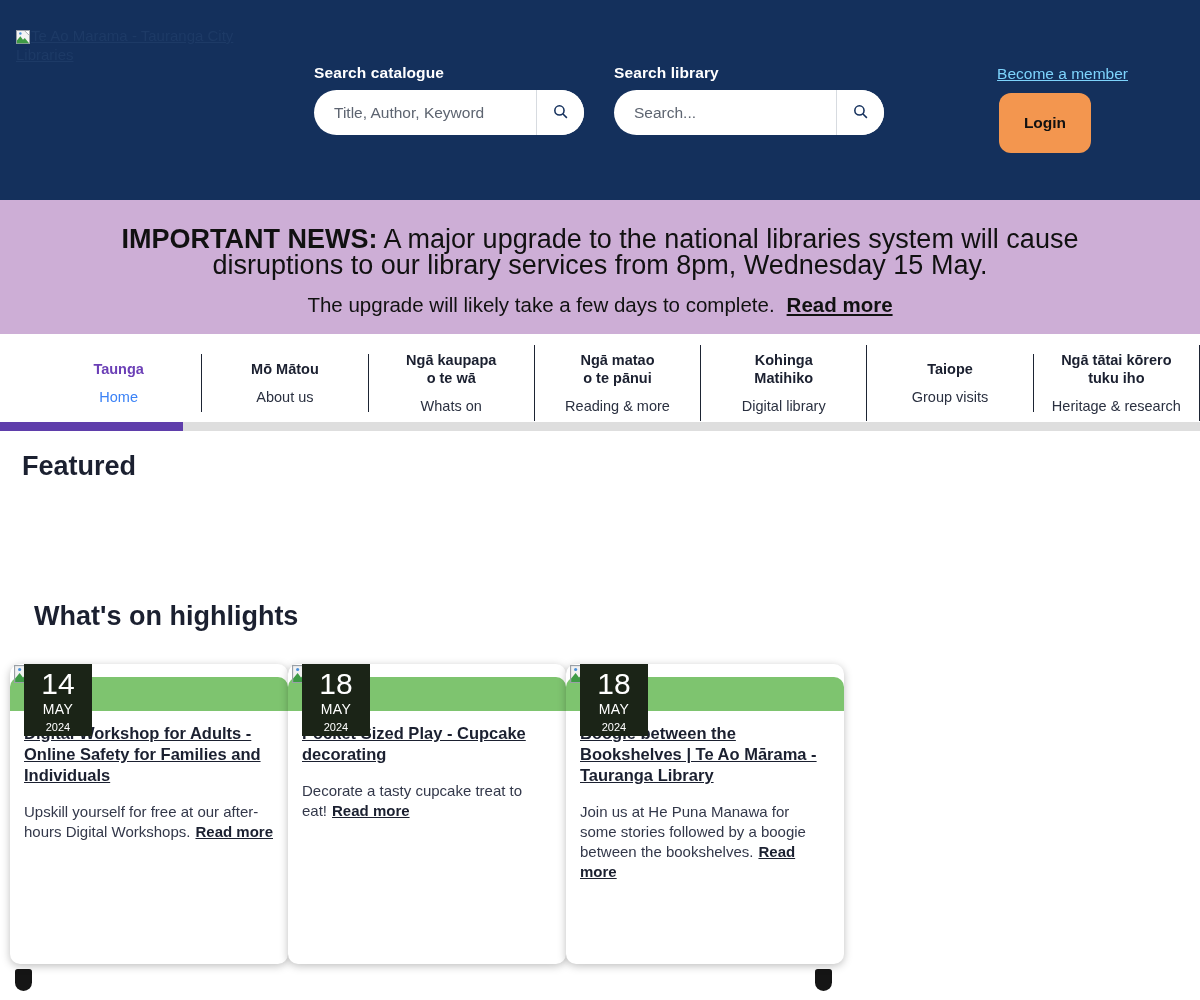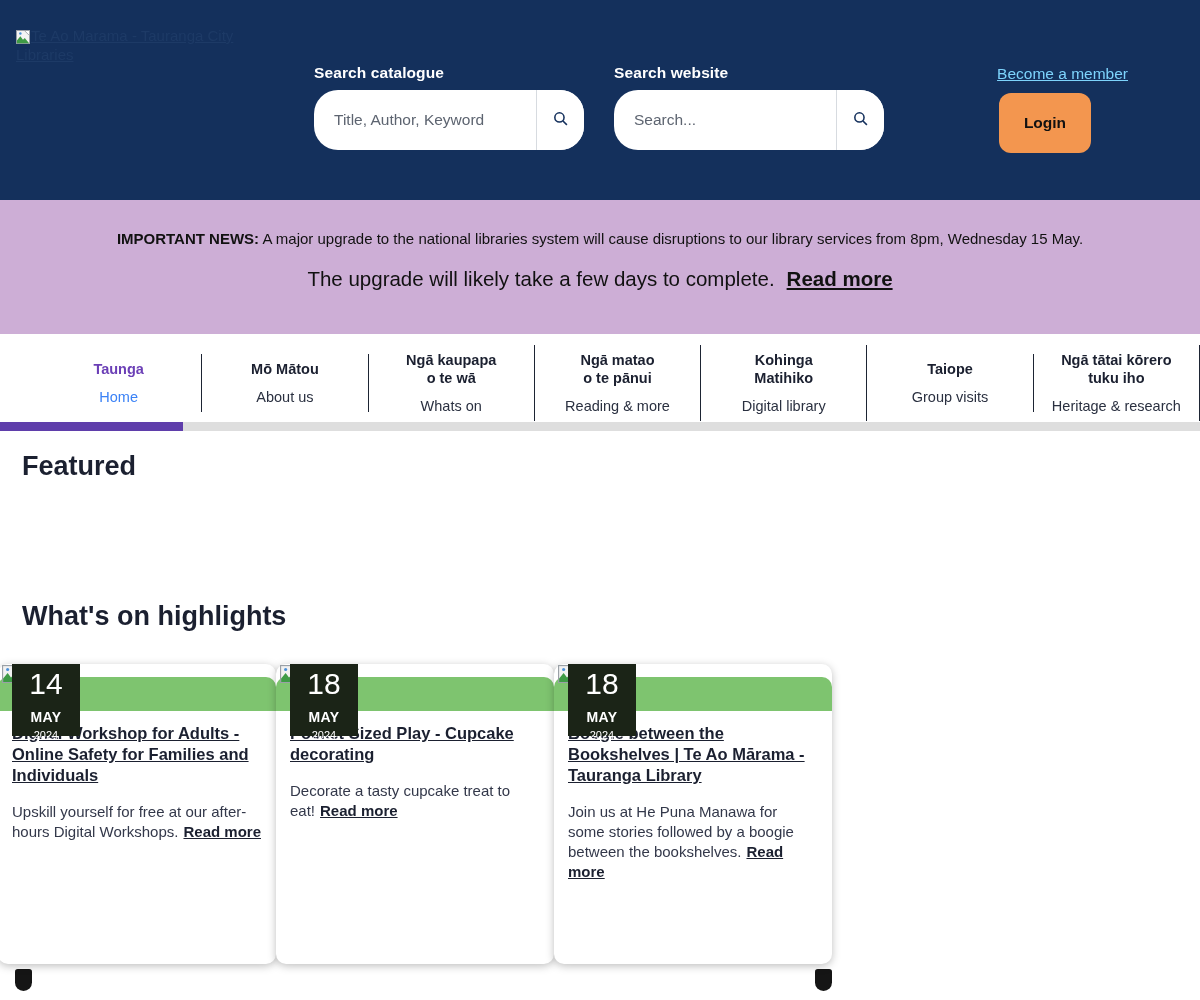--- a/index.html
+++ b/index.html
@@ -37,21 +37,21 @@
   .search-group.catalogue { left: 314px; }
   .search-group.website   { left: 614px; }
   .search-label {
     color: #ffffff;
     font-size: 15.5px;
     font-weight: 700;
     letter-spacing: .1px;
     margin-bottom: 8px;
   }
   .search-box {
-    width: 270px; height: 60px;
+    width: 270px; height: 45px;
     background: #ffffff;
     border-radius: 24px;
     display: flex;
     align-items: stretch;
     overflow: hidden;
   }
   .search-box input {
     flex: 1;
     border: none;
     outline: none;
@@ -94,21 +94,21 @@
 
   
   .alert-banner {
     height: 134px;
     background: #cdaed6;
     padding: 26px 60px 0 60px;
     text-align: center;
     color: #111111;
   }
   .alert-line1 {
-    font-size: 15px;
+    font-size: 27px;
     line-height: 26px;
     font-weight: 400;
   }
   .alert-line1 b { font-weight: 700; }
   .alert-line2 {
     margin-top: 14px;
     font-size: 20.5px;
     line-height: 26px;
   }
   .alert-readmore {
@@ -175,21 +175,21 @@
   .ph-shield {
     position: absolute;
     width: 17px; height: 22px;
     background: #151515;
     border-radius: 3px 3px 9px 9px;
   }
   .ph-a { left: 15px;  top: 538px; }
   .ph-b { left: 815px; top: 538px; }
 
   
-  .whatson-section { position: relative; }
+  .whatson-section { position: relative; padding-left: 12px; }
   .whatson-title {
     font-size: 27px;
     font-weight: 700;
     color: #1b2030;
     padding: 0 0 0 22px;
   }
 
   .card-row {
     position: relative;
     margin-top: 32px;
@@ -228,24 +228,23 @@
     padding-top: 3px;
     z-index: 5;
   }
   .date-day {
     font-size: 30px;
     font-weight: 400;
     line-height: 34px;
   }
   .date-mon {
     font-size: 14px;
-    font-weight: 700;
+    font-weight: 400;
     line-height: 17px;
     letter-spacing: .4px;
-    margin-top: 8px;
   }
   .date-year {
     font-size: 11px;
     font-weight: 400;
     line-height: 18px;
   }
   .card-body { padding: 12px 14px 0 14px; }
   .card-title {
     display: inline;
     font-size: 16.5px;
@@ -289,21 +288,21 @@
       <button class="search-submit">
         <svg width="17" height="17" viewBox="0 0 24 24">
           <circle cx="10.5" cy="10.5" r="6.5" fill="none" stroke="#14305c" stroke-width="2.2"></circle>
           <line x1="15.5" y1="15.5" x2="21" y2="21" stroke="#14305c" stroke-width="2.2"></line>
         </svg>
       </button>
     </div>
   </div>
 
   <div class="search-group website">
-    <div class="search-label">Search website</div>
+    <div class="search-label">Search library</div>
     <div class="search-box">
       <input type="text" placeholder="Search..." style="">
       <button class="search-submit">
         <svg width="17" height="17" viewBox="0 0 24 24">
           <circle cx="10.5" cy="10.5" r="6.5" fill="none" stroke="#14305c" stroke-width="2.2"></circle>
           <line x1="15.5" y1="15.5" x2="21" y2="21" stroke="#14305c" stroke-width="2.2"></line>
         </svg>
       </button>
     </div>
   </div>

